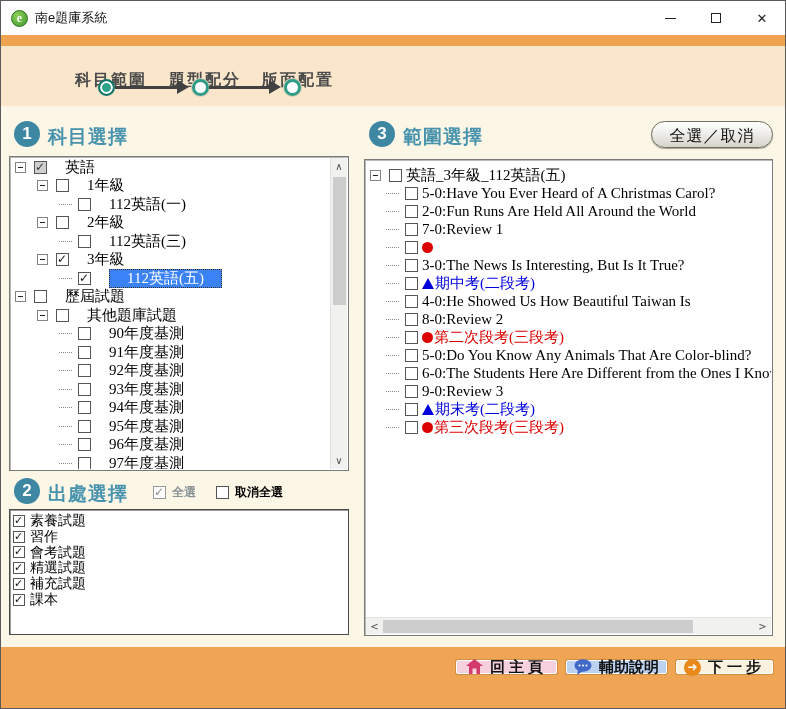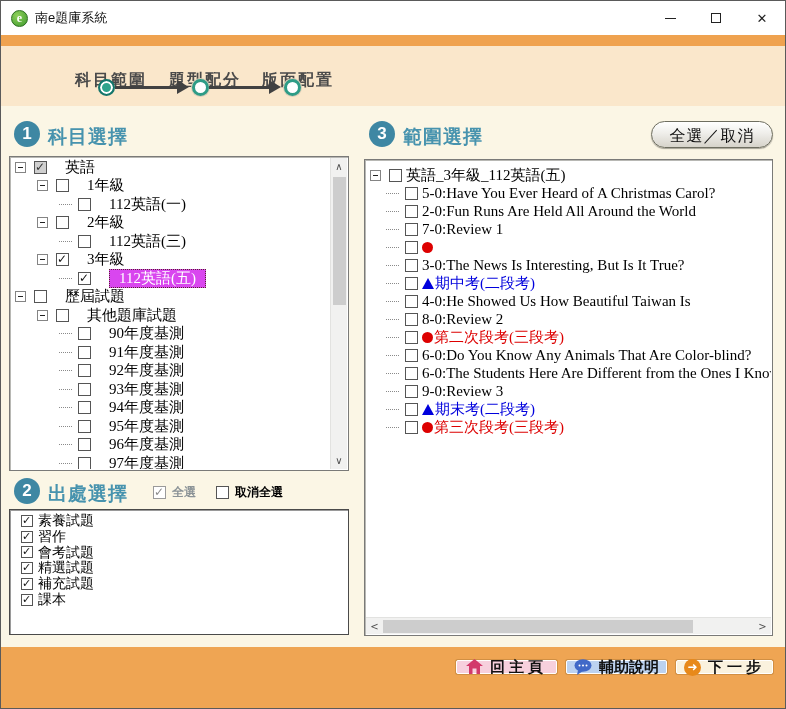--- a/index.html
+++ b/index.html
@@ -41,39 +41,39 @@
   .range .lv0{padding-left:4px;}    .range .lv1{padding-left:20px;}
   .exp{width:11px;height:11px;border:1px solid #848484;background:#fff;position:relative;flex:none;margin-right:8px;}
   .exp::after{content:"";position:absolute;left:2px;top:4px;width:5px;height:1px;background:#222;}
   .stub{width:13px;height:1px;border-top:1px dotted #8a8a8a;flex:none;margin-right:6px;}
   .cb{width:13px;height:13px;border:1px solid #555;background:#fff;flex:none;position:relative;}
   .cb.checked::after{content:"✓";position:absolute;left:0px;top:-2px;font-size:12px;font-weight:bold;color:#111;font-family:"DejaVu Sans",sans-serif;}
   .cb.mixed{background:#cfcfcf;}
   .cb.mixed::after{content:"✓";position:absolute;left:0px;top:-2px;font-size:12px;font-weight:bold;color:#333;font-family:"DejaVu Sans",sans-serif;}
   .subject .lbl{margin-left:18px;color:#000;}
   .range .lbl{margin-left:4px;color:#000;}
-  .lbl.sel{background:#d946ef;color:#fff;outline:1px dotted rgba(60,30,0,.8);outline-offset:-1px;padding:0 10px;}
+  .lbl.sel{background:#3b82f6;color:#fff;outline:1px dotted rgba(60,30,0,.8);outline-offset:-1px;padding:0 18px;}
   .mk{flex:none;margin-left:4px;}
   .mk-red{width:11px;height:11px;border-radius:50%;background:#DD0000;}
   .mk-blue{width:0;height:0;border-left:6px solid transparent;border-right:6px solid transparent;border-bottom:11px solid #0000DD;}
   .mk + .lbl{margin-left:1px;}
   
   .vscroll{position:absolute;top:1px;right:1px;bottom:1px;width:17px;background:#F1F1F0;border-left:1px solid #e2e2e0;display:flex;flex-direction:column;align-items:center;}
   .hscroll{position:absolute;left:1px;right:1px;bottom:1px;height:17px;background:#F1F1F0;border-top:1px solid #e2e2e0;display:flex;align-items:center;}
   .sarrow{color:#4f4f4f;font-size:10px;line-height:17px;width:17px;height:17px;text-align:center;flex:none;font-family:"DejaVu Sans",sans-serif;}
   .vthumb{width:13px;background:#CDCDCD;margin-top:2px;}
   .hthumb{height:13px;background:#CDCDCD;}
   
   .srccheckline{position:absolute;display:flex;align-items:center;font-size:12px;font-family:"Liberation Serif",serif;font-weight:bold;}
   .srccheckline .cb{margin-right:6px;}
   .cb.disabled{border-color:#9a9a9a;}
   .cb.disabled::after{color:#8a8a8a;}
   .lbl-gray{color:#8a9296;}
   .srclist{font-family:"Liberation Serif","DejaVu Serif",serif;}
-  .srclist .trow{height:15.8px;font-size:14px;padding-left:11px;}
+  .srclist .trow{height:15.8px;font-size:14px;padding-left:3px;}
   .srclist .cb{width:12px;height:12px;margin-right:5px;}
   .srclist .cb.checked::after{font-size:11px;top:-2px;}
   
   .pillbtn{position:absolute;left:650px;top:120px;width:122px;height:27px;border-radius:14px;
     background:linear-gradient(#ffffff 0%,#efeeea 45%,#d6d3ca 100%);
     border:1px solid #6e6e60;box-shadow:0 1px 1px rgba(0,0,0,.35);
     font-size:16px;color:#111;text-align:center;line-height:25px;letter-spacing:1px;
     font-family:"Liberation Serif",serif;font-weight:normal;}
   
   .footer{position:absolute;left:0;bottom:0;width:100%;height:61px;background:#EFA553;}
@@ -314,21 +314,21 @@
         </div>
         <div class="trow lv1">
           <span class="stub"></span>
           <span class="cb"></span>
           <span class="mk mk-red"></span>
           <span class="lbl" style="color: rgb(221, 0, 0);">第二次段考(三段考)</span>
         </div>
         <div class="trow lv1">
           <span class="stub"></span>
           <span class="cb"></span>
-          <span class="lbl" style="color: rgb(0, 0, 0);">6-0:Do You Know Any Animals That Are Color-blind?</span>
+          <span class="lbl" style="color: rgb(0, 0, 0);">5-0:Do You Know Any Animals That Are Color-blind?</span>
         </div>
         <div class="trow lv1">
           <span class="stub"></span>
           <span class="cb"></span>
           <span class="lbl" style="color: rgb(0, 0, 0);">6-0:The Students Here Are Different from the Ones I Know in</span>
         </div>
         <div class="trow lv1">
           <span class="stub"></span>
           <span class="cb"></span>
           <span class="lbl" style="color: rgb(0, 0, 0);">9-0:Review 3</span>

